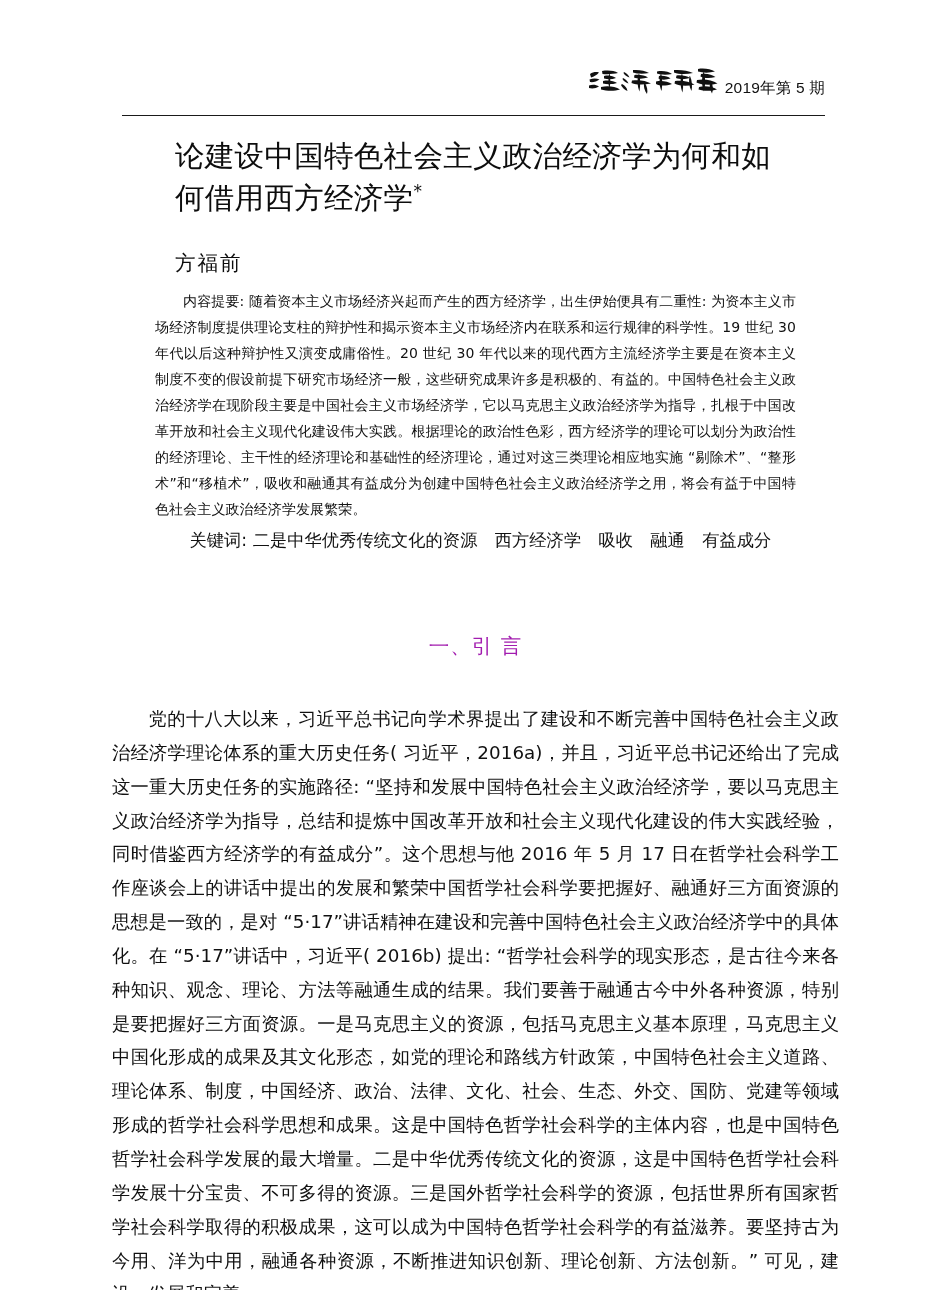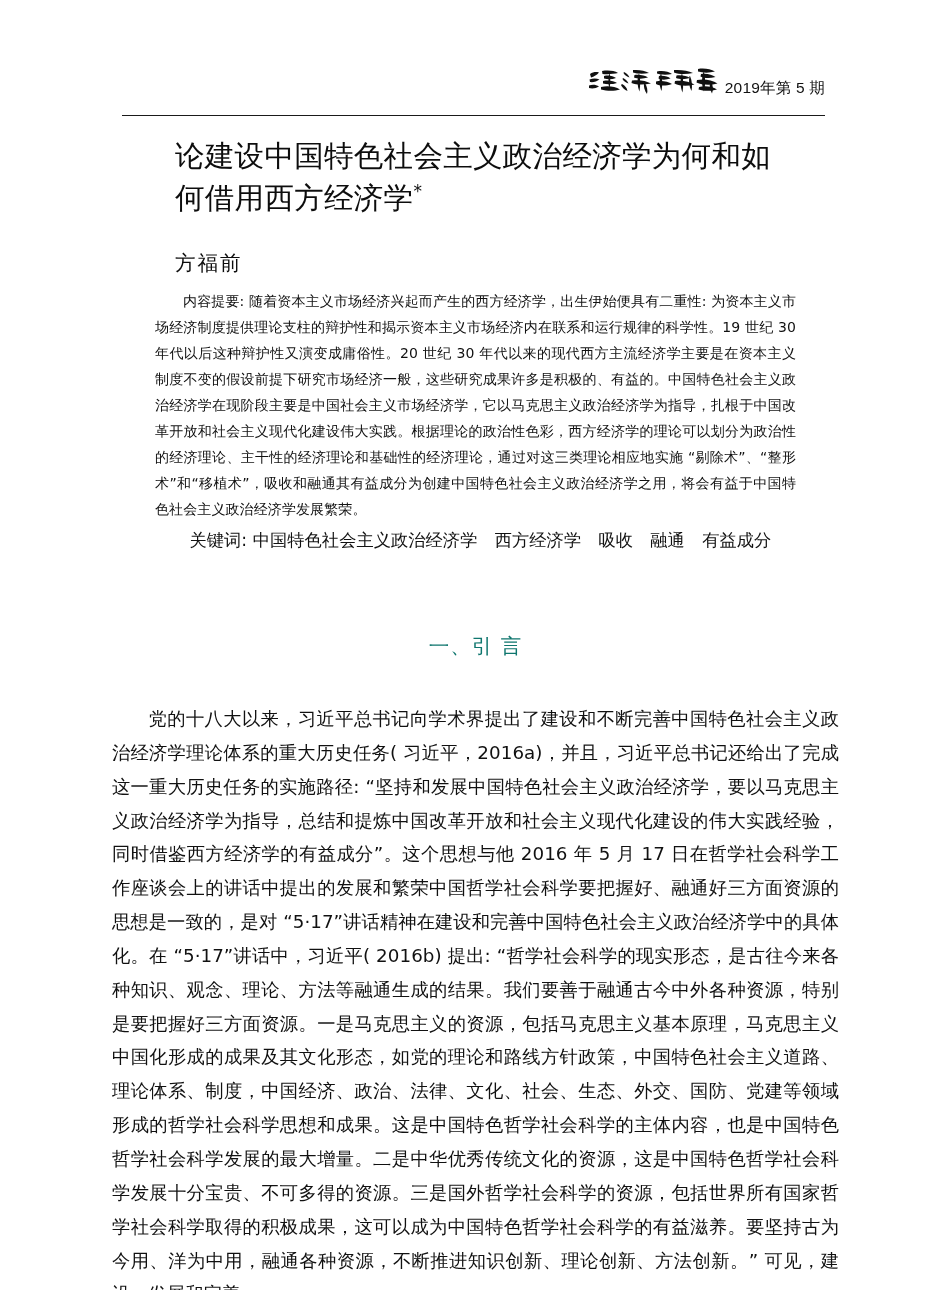--- a/index.html
+++ b/index.html
@@ -123,21 +123,21 @@
   .section-heading {
     position: absolute;
     left: 112px;
     top: 632px;
     width: 727px;
     text-align: center;
     font-family: "DejaVu Sans", "Liberation Sans", sans-serif;
     font-size: 20.5px;
     font-weight: 400;
     letter-spacing: 1px;
-    color: #0f766e;
+    color: #a21caf;
   }
 
   
   .body-block {
     position: absolute;
     left: 112px;
     top: 682px;
     width: 727px;
     margin-top: 20px;
   }
@@ -202,21 +202,21 @@
   </div>
 
   <div class="title-block">
     <h1 class="article-title"><span>论建设中国特色社会主义政治经济学为何和如何借用西方经济学</span><span class="title-star">*</span></h1>
   </div>
 
   <div class="author">方福前</div>
 
   <div class="abstract-block">
     <p class="abstract-text">内容提要: 随着资本主义市场经济兴起而产生的西方经济学，出生伊始便具有二重性: 为资本主义市场经济制度提供理论支柱的辩护性和揭示资本主义市场经济内在联系和运行规律的科学性。19 世纪 30 年代以后这种辩护性又演变成庸俗性。20 世纪 30 年代以来的现代西方主流经济学主要是在资本主义制度不变的假设前提下研究市场经济一般，这些研究成果许多是积极的、有益的。中国特色社会主义政治经济学在现阶段主要是中国社会主义市场经济学，它以马克思主义政治经济学为指导，扎根于中国改革开放和社会主义现代化建设伟大实践。根据理论的政治性色彩，西方经济学的理论可以划分为政治性的经济理论、主干性的经济理论和基础性的经济理论，通过对这三类理论相应地实施 “剔除术”、“整形术”和“移植术”，吸收和融通其有益成分为创建中国特色社会主义政治经济学之用，将会有益于中国特色社会主义政治经济学发展繁荣。</p>
-    <p class="keywords-text">关键词: 中国特色社会主义政治经济学　西方经济学　吸收　融通　有益成分</p>
+    <p class="keywords-text">关键词: 二是中华优秀传统文化的资源　西方经济学　吸收　融通　有益成分</p>
   </div>
 
   <div class="section-heading">一、引 言</div>
 
   <div class="body-block">
     <p class="body-para">党的十八大以来，习近平总书记向学术界提出了建设和不断完善中国特色社会主义政治经济学理论体系的重大历史任务( 习近平，2016a)，并且，习近平总书记还给出了完成这一重大历史任务的实施路径: “坚持和发展中国特色社会主义政治经济学，要以马克思主义政治经济学为指导，总结和提炼中国改革开放和社会主义现代化建设的伟大实践经验，同时借鉴西方经济学的有益成分”。这个思想与他 2016 年 5 月 17 日在哲学社会科学工作座谈会上的讲话中提出的发展和繁荣中国哲学社会科学要把握好、融通好三方面资源的思想是一致的，是对 “5·17”讲话精神在建设和完善中国特色社会主义政治经济学中的具体化。在 “5·17”讲话中，习近平( 2016b) 提出: “哲学社会科学的现实形态，是古往今来各种知识、观念、理论、方法等融通生成的结果。我们要善于融通古今中外各种资源，特别是要把握好三方面资源。一是马克思主义的资源，包括马克思主义基本原理，马克思主义中国化形成的成果及其文化形态，如党的理论和路线方针政策，中国特色社会主义道路、理论体系、制度，中国经济、政治、法律、文化、社会、生态、外交、国防、党建等领域形成的哲学社会科学思想和成果。这是中国特色哲学社会科学的主体内容，也是中国特色哲学社会科学发展的最大增量。二是中华优秀传统文化的资源，这是中国特色哲学社会科学发展十分宝贵、不可多得的资源。三是国外哲学社会科学的资源，包括世界所有国家哲学社会科学取得的积极成果，这可以成为中国特色哲学社会科学的有益滋养。要坚持古为今用、洋为中用，融通各种资源，不断推进知识创新、理论创新、方法创新。” 可见，建设、发展和完善</p>
   </div>
 
 </div>
 

